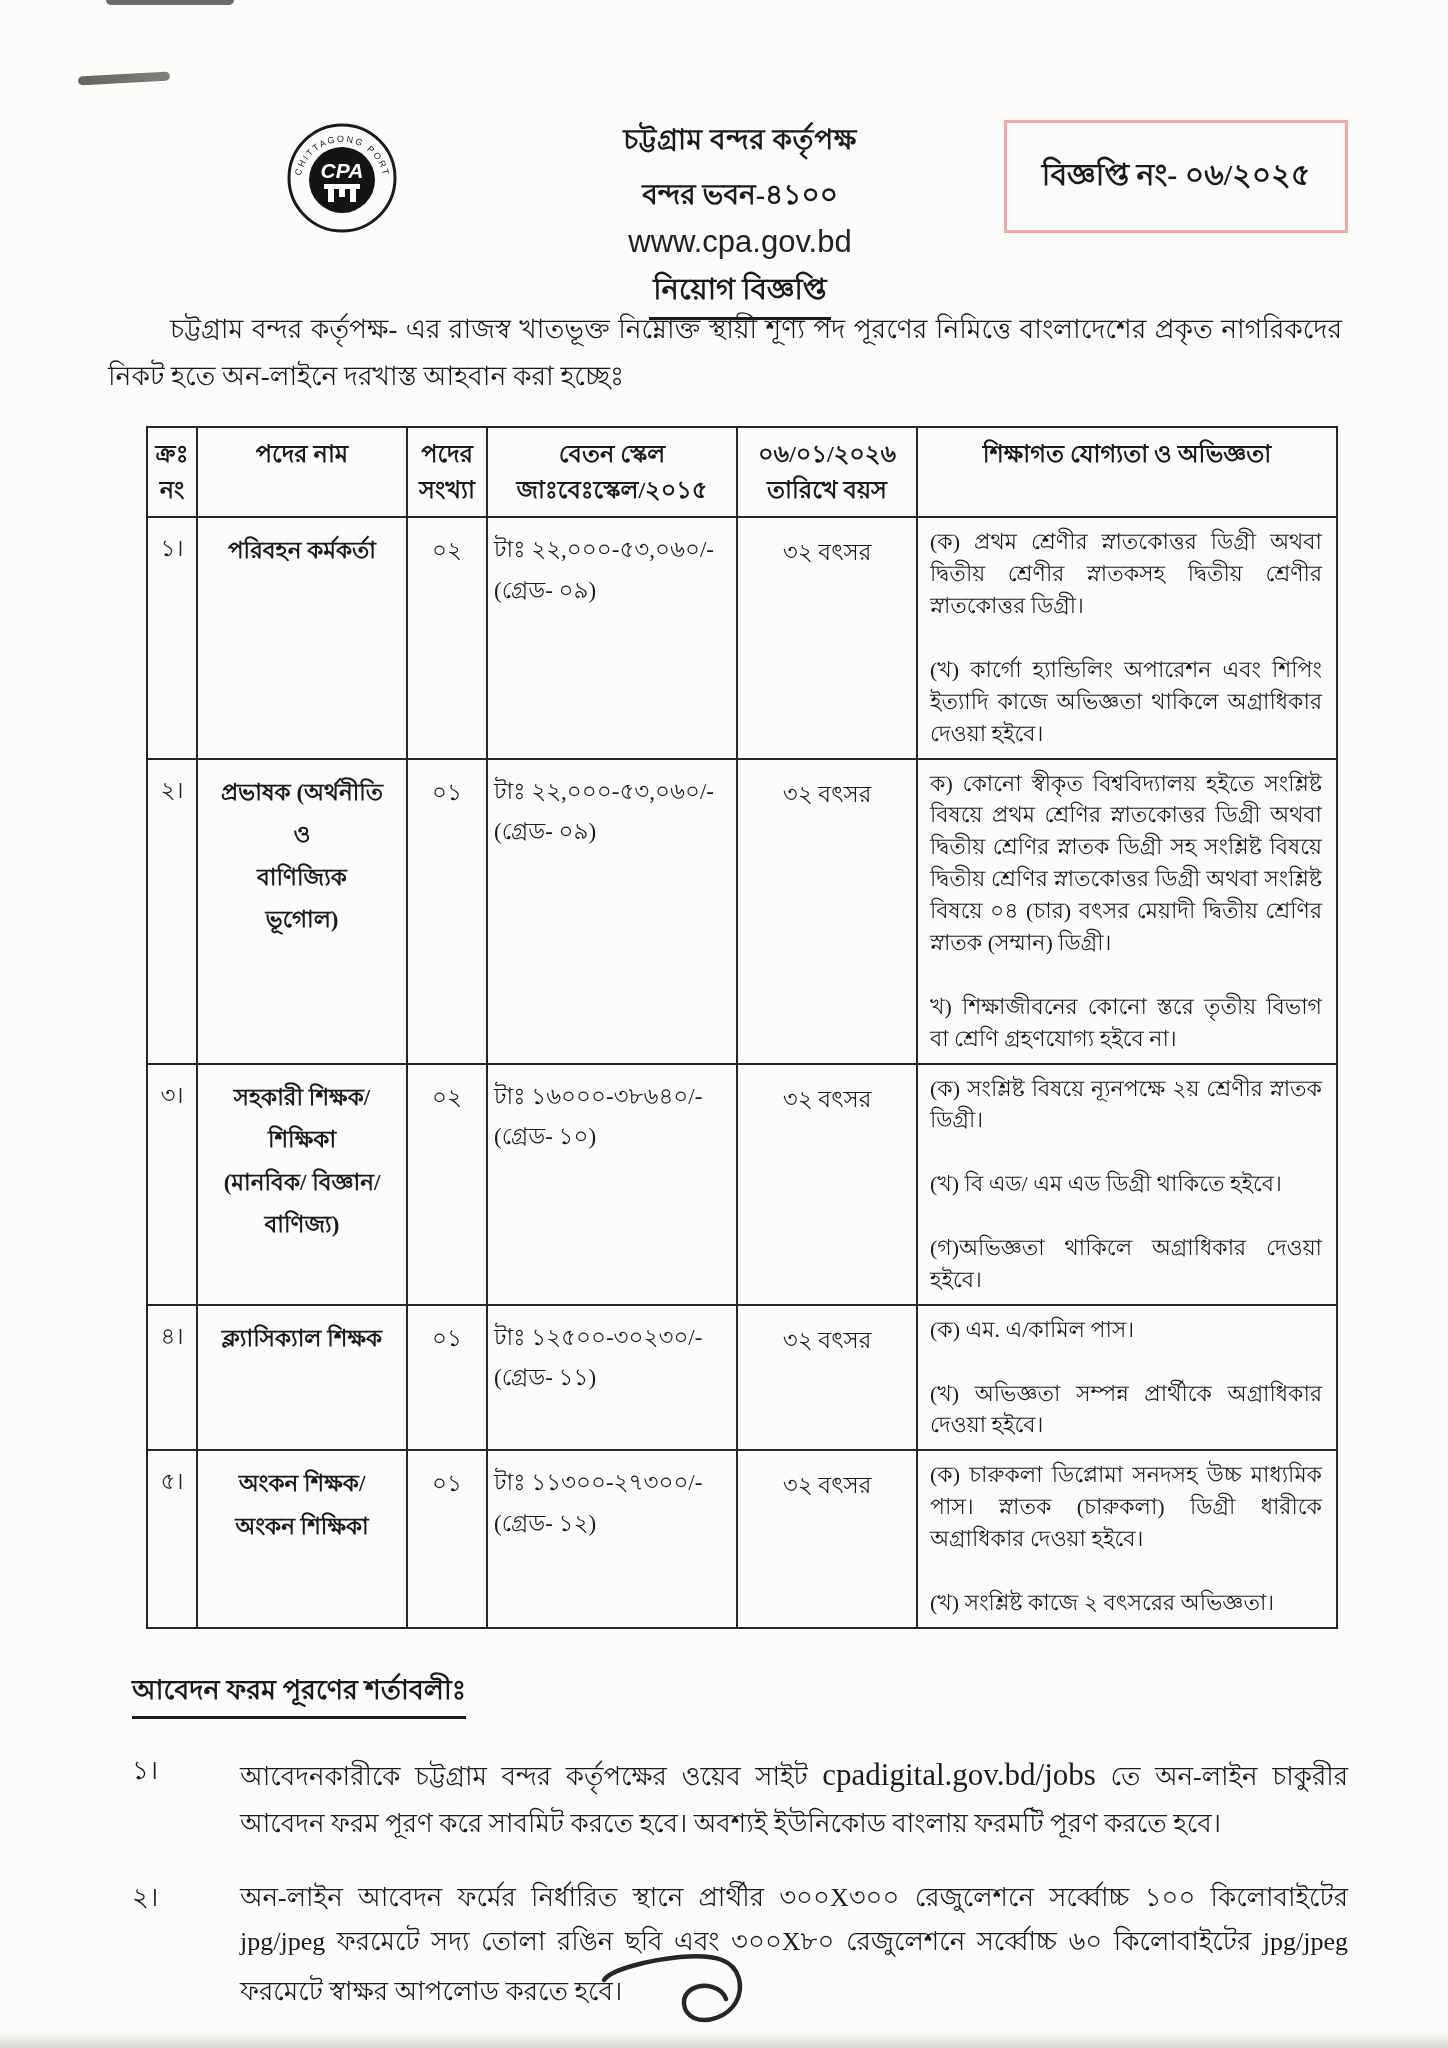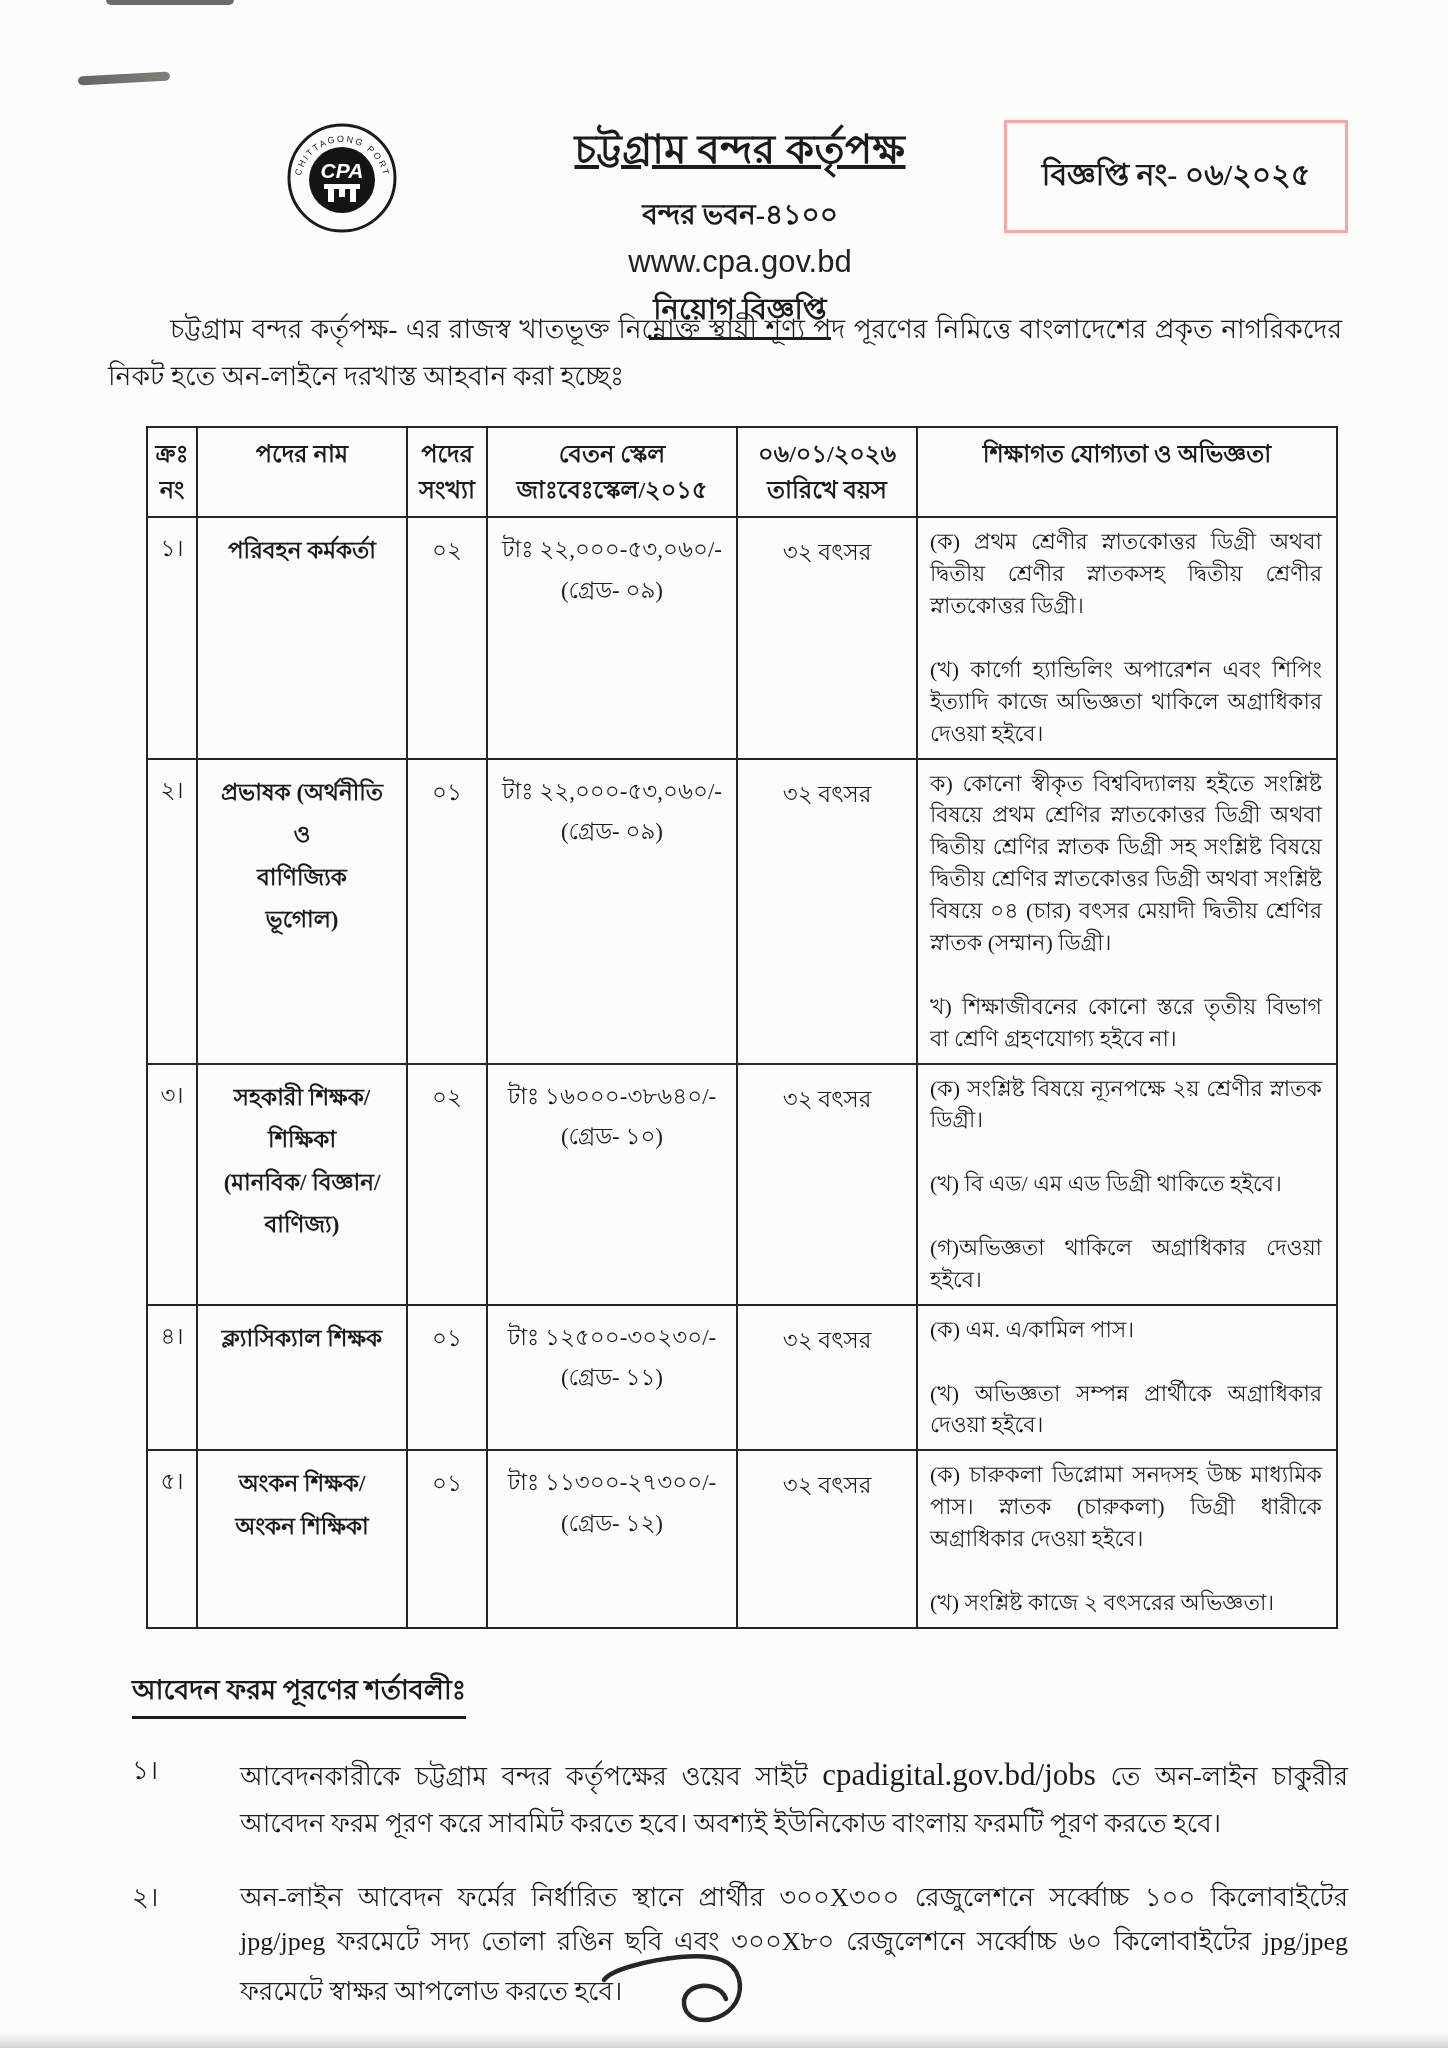--- a/index.html
+++ b/index.html
@@ -16,36 +16,36 @@
   
   .top-edge-mark{ position:absolute; top:0; left:106px; width:128px; height:5px; background:#3a3a38; border-radius:0 0 6px 6px; opacity:.75;}
   .pen-dash{ position:absolute; top:74px; left:78px; width:92px; height:9px; background:linear-gradient(90deg,#4a4a46,#6a6a64); border-radius:5px; transform:rotate(-3deg); opacity:.85;}
   .bottom-band{ position:absolute; bottom:0; left:0; right:0; height:16px;
     background:linear-gradient(to top, rgba(110,110,100,.28), rgba(110,110,100,0));
   }
   
   .header{ position:relative; height:300px; }
   .logo{ position:absolute; left:286px; top:122px; }
   .head-center{ position:absolute; left:400px; top:118px; width:680px; text-align:center; }
-  .org-name{ font-size:40px; font-weight:bold; letter-spacing:.5px;text-decoration:underline; }
+  .org-name{ font-size:28px; font-weight:bold; letter-spacing:.5px; }
   .org-address{ font-size:28px; font-weight:bold; margin-top:8px;text-align:center; }
   .org-website{ font-size:31px; font-family:"Liberation Sans","DejaVu Sans",sans-serif; margin-top:4px; color:#222; }
   .doc-title{ display:inline-block; font-size:29px; font-weight:bold; margin-top:6px; border-bottom:3px solid #1b1b1b; padding:0 4px 2px; }
   .notice-box{ position:absolute; right:100px; top:120px; width:318px; border:3px solid #fca5a5; padding:28px 10px; text-align:center; }
   .notice-no{ font-size:30px; font-weight:600; }
   
   .intro{ margin:6px 106px 0 108px; font-size:26.5px; line-height:1.78; text-align:justify; text-indent:62px; font-weight:500; }
   
   table.jobs{ border-collapse:collapse; margin:26px 0 0 146px; width:1190px; table-layout:fixed; }
   table.jobs th, table.jobs td{ border:2.5px solid #262624; vertical-align:top; white-space:pre-line; }
   table.jobs th{ font-size:24px; font-weight:bold; text-align:center; padding:8px 4px; line-height:1.5; vertical-align:top; }
   td.c-sl{ text-align:center; font-size:23px; padding-top:12px; }
   td.c-name{ text-align:center; font-size:23px; padding:12px 20px; line-height:1.85;font-weight:bold; }
   td.c-count{ text-align:center; font-size:23px; padding-top:14px; }
-  td.c-scale{ text-align:center; font-size:23px; padding:12px 6px; line-height:1.75; }
+  td.c-scale{ font-size:23px; padding:12px 6px; line-height:1.75; }
   td.c-age{ text-align:center; font-size:23px; padding-top:16px;margin-top:27px; }
   td.c-qual{ font-size:22px; padding:8px 14px 8px 12px; line-height:1.45; text-align:justify; }
   tr.hr{ height:72px; } tr.r1{ height:222px; } tr.r2{ height:292px; } tr.r3{ height:206px; } tr.r4{ height:124px; } tr.r5{ height:136px; }
   
   .conditions{ margin:40px 100px 0 108px; }
   .cond-heading{ display:inline-block; font-size:27px; font-weight:bold; border-bottom:3px solid #1b1b1b; padding-bottom:2px; margin-left:24px; }
   .cond-item{ display:flex; margin-top:30px; font-size:26px; line-height:1.7; }
   .cond-num{ width:132px; flex:0 0 132px; padding-left:24px; box-sizing:border-box; }
   .cond-text{ flex:1; text-align:justify; }
   .latin-big{ font-size:31px; font-family:"Liberation Serif","DejaVu Serif",serif; }

